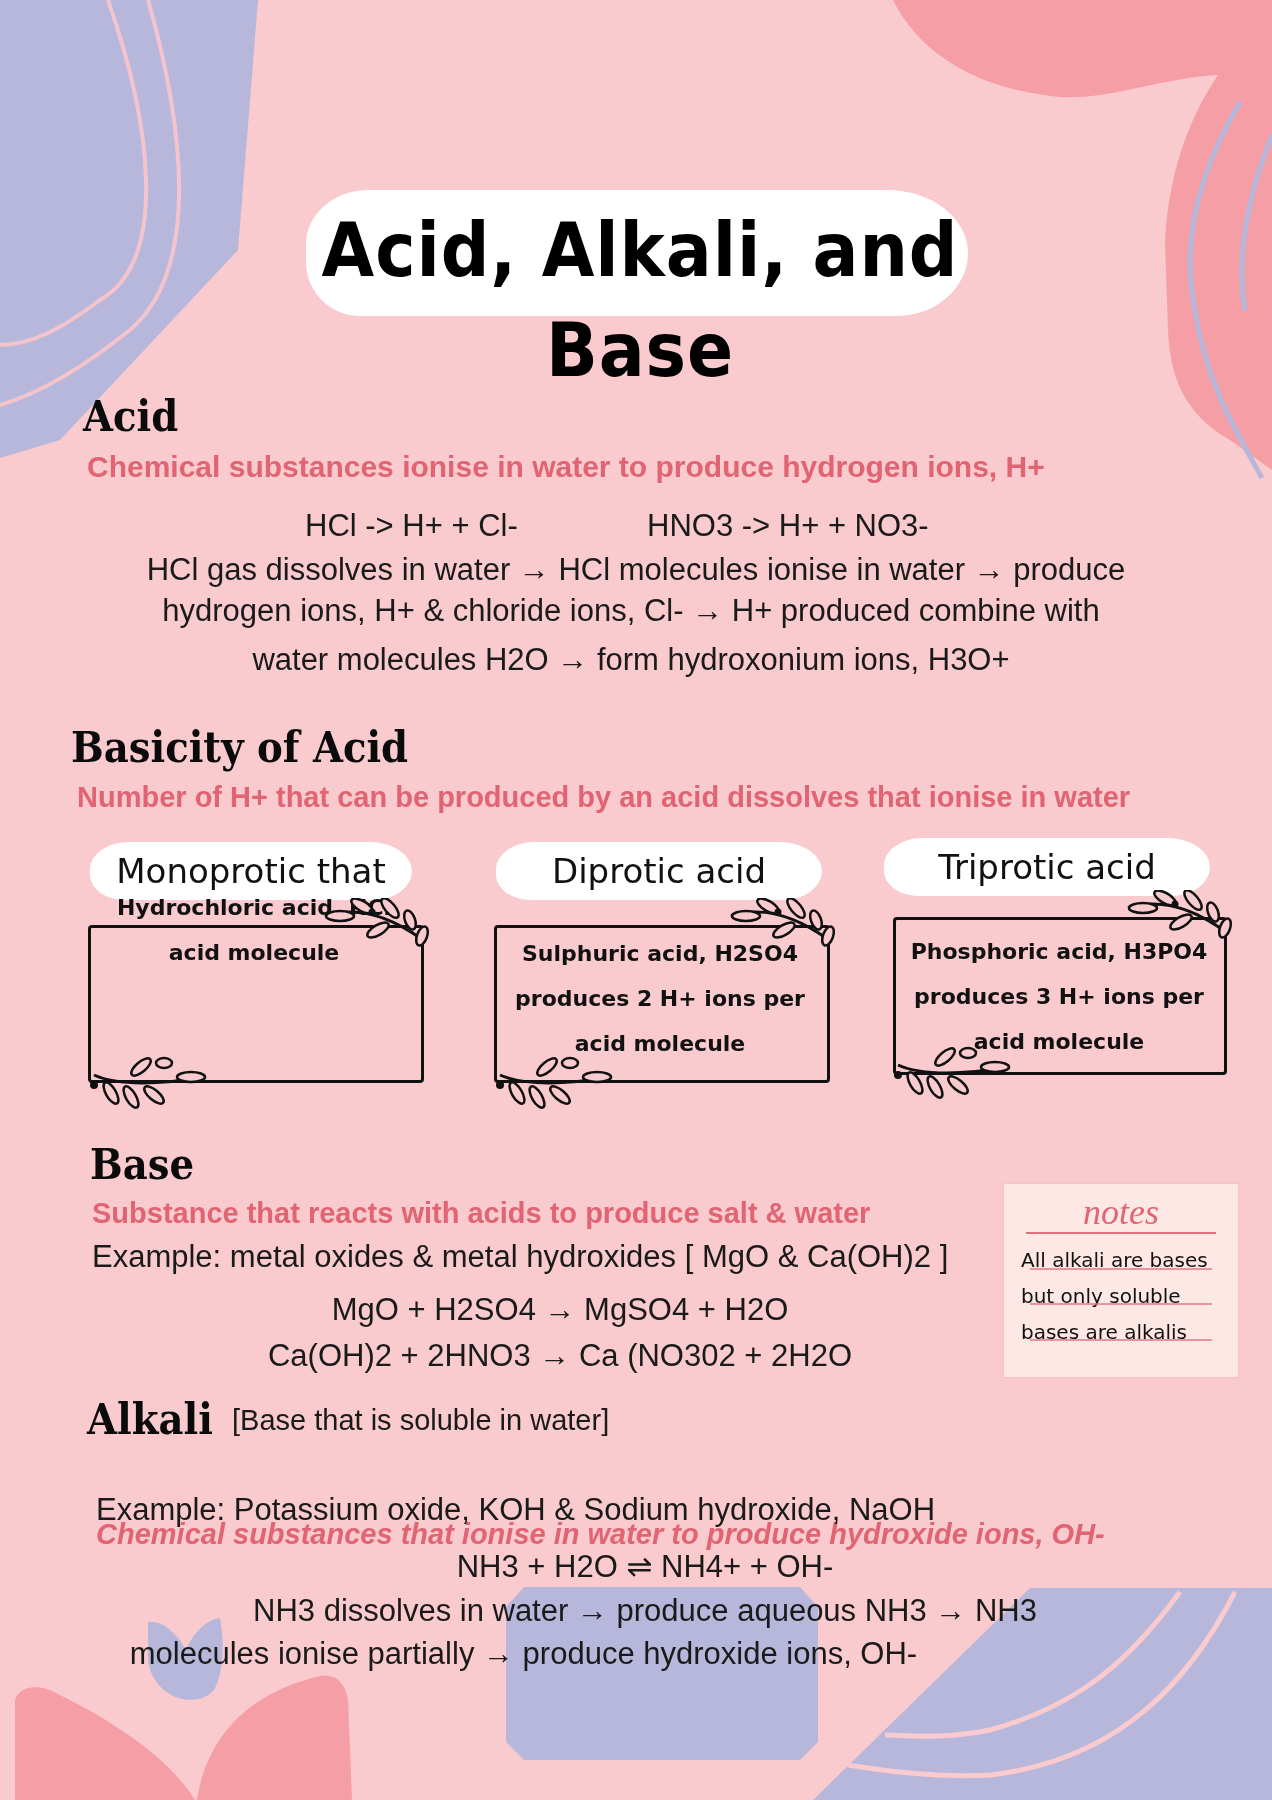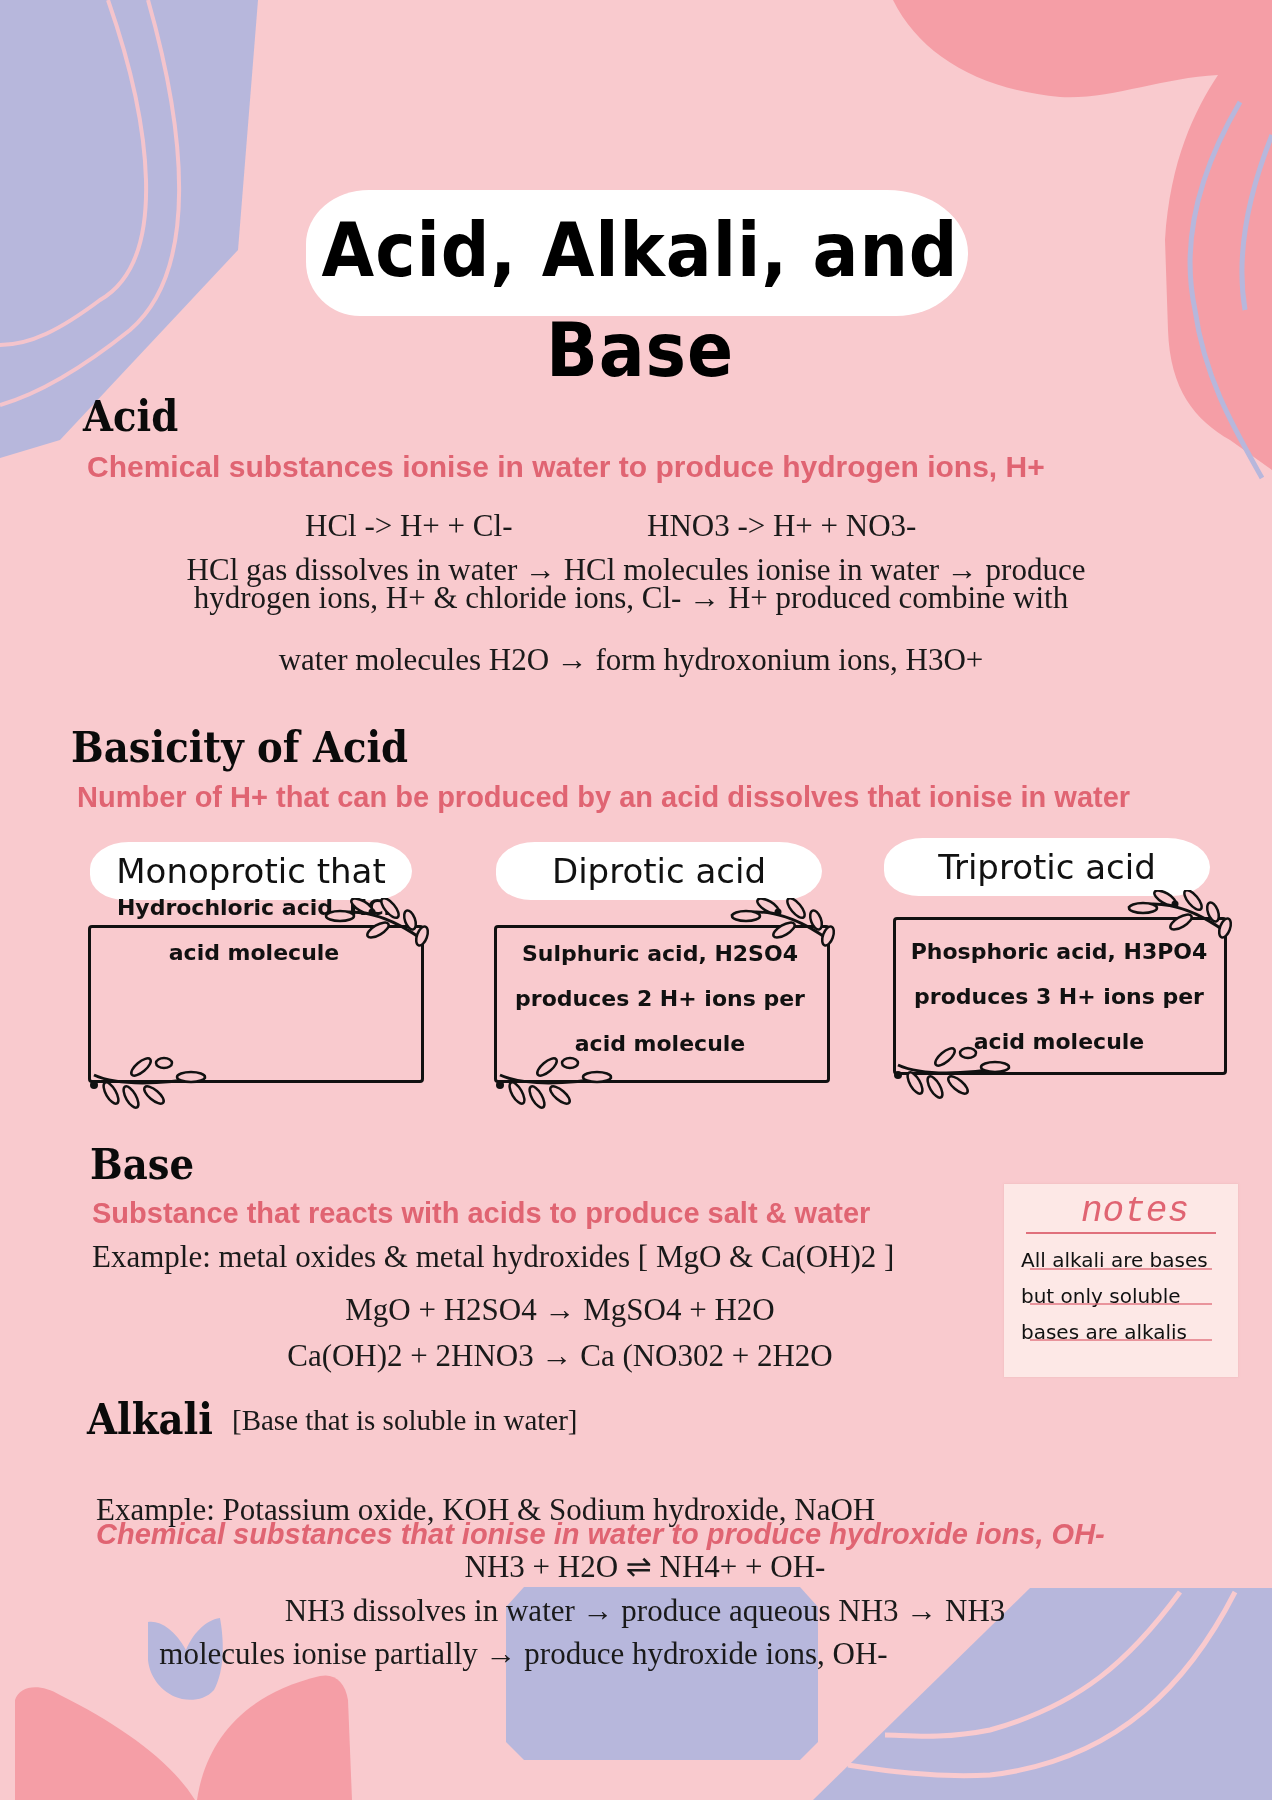--- a/index.html
+++ b/index.html
@@ -31,21 +31,21 @@
     font-size: 42px; line-height: 48px; transform-origin: left center;
     transform: scaleX(0.92);
   }
   .red {
     position: absolute; z-index: 3; color: #e06472;
     font-family: "Liberation Sans", sans-serif; font-weight: bold;
     font-size: 29px; line-height: 36px; white-space: nowrap;
   }
   .body-line {
     position: absolute; z-index: 3; color: #1a1a1a;
-    font-family: Liberation Serif, serif; font-weight: normal;
+    font-family: Liberation Sans, sans-serif; font-weight: normal;
     font-size: 31px; line-height: 40px; white-space: nowrap;
   }
   .center { text-align: center; }
 
   
   .card-label {
     position: absolute; z-index: 3; background: #fff;
     border-radius: 40px 44px 40px 36px / 28px 30px 30px 26px;
     height: 58px; line-height: 58px; text-align: center;
     font-family: "DejaVu Sans", sans-serif; font-size: 34px; color: #111;
@@ -61,22 +61,22 @@
   }
   .leaf { position: absolute; z-index: 5; }
 
   
   .notes {
     position: absolute; left: 1004px; top: 1184px; width: 234px; height: 193px;
     background: #fde8e6; z-index: 3;
     box-shadow: 0 0 2px rgba(230,170,170,0.6);
   }
   .notes-title {
-    position: absolute; left: 14px; top: 6px; width: 100%; text-align: center;
-    font-family: Liberation Mono, monospace; font-style: italic; font-size: 36px;
+    position: absolute; left: 0; top: 6px; width: 100%; text-align: center;
+    font-family: Liberation Serif, serif; font-style: italic; font-size: 36px;
     color: #e06472; line-height: 44px;
   }
   .notes-line {
     position: absolute; left: 0; width: 100%; 
     font-family: "DejaVu Sans", sans-serif; font-size: 20px; color: #111;
     line-height: 36px;
     margin-left: 17px;
   }
   .strike {
     position: absolute; height: 2px; background: #e0707c; z-index: 4;
@@ -108,21 +108,21 @@
 </svg>
 
 <div class="title-pill"></div>
 <div class="title">Acid, Alkali, and Base</div>
 
 <div class="h-serif" style="left:83px; top:393px;">Acid</div>
 <div class="red" style="left:87px; top:449px; font-size:30px;">Chemical substances ionise in water to produce hydrogen ions, H+</div>
 <div class="body-line" style="left:305px; top:506px;">HCl -&gt; H+ + Cl-</div>
 <div class="body-line" style="left:647px; top:506px;">HNO3 -&gt; H+ + NO3-</div>
 <div class="body-line center" style="left:0; width:1272px; top:550px;">HCl gas dissolves in water → HCl molecules ionise in water → produce</div>
-<div class="body-line center" style="left:0; width:1262px; top:578px;">hydrogen ions, H+ &amp; chloride ions, Cl- → H+ produced combine with</div>
+<div class="body-line center" style="left:0; width:1262px; top:591px;">hydrogen ions, H+ &amp; chloride ions, Cl- → H+ produced combine with</div>
 <div class="body-line center" style="left:0; width:1262px; top:640px;">water molecules H2O → form hydroxonium ions, H3O+</div>
 
 <div class="h-serif" style="left:71px; top:724px;">Basicity of Acid</div>
 <div class="red" style="left:77px; top:779px;">Number of H+ that can be produced by an acid dissolves that ionise in water</div>
 
 <div class="card-label" style="left:90px; top:842px; width:322px;">Monoprotic that</div>
 <div class="card-box" style="left:88px; top:925px; width:330px; height:152px;"></div>
 <div class="card-text" style="left:92px; top:885px; width:324px;">
   <div>Hydrochloric acid, HCl</div>
   <div>acid molecule</div>

